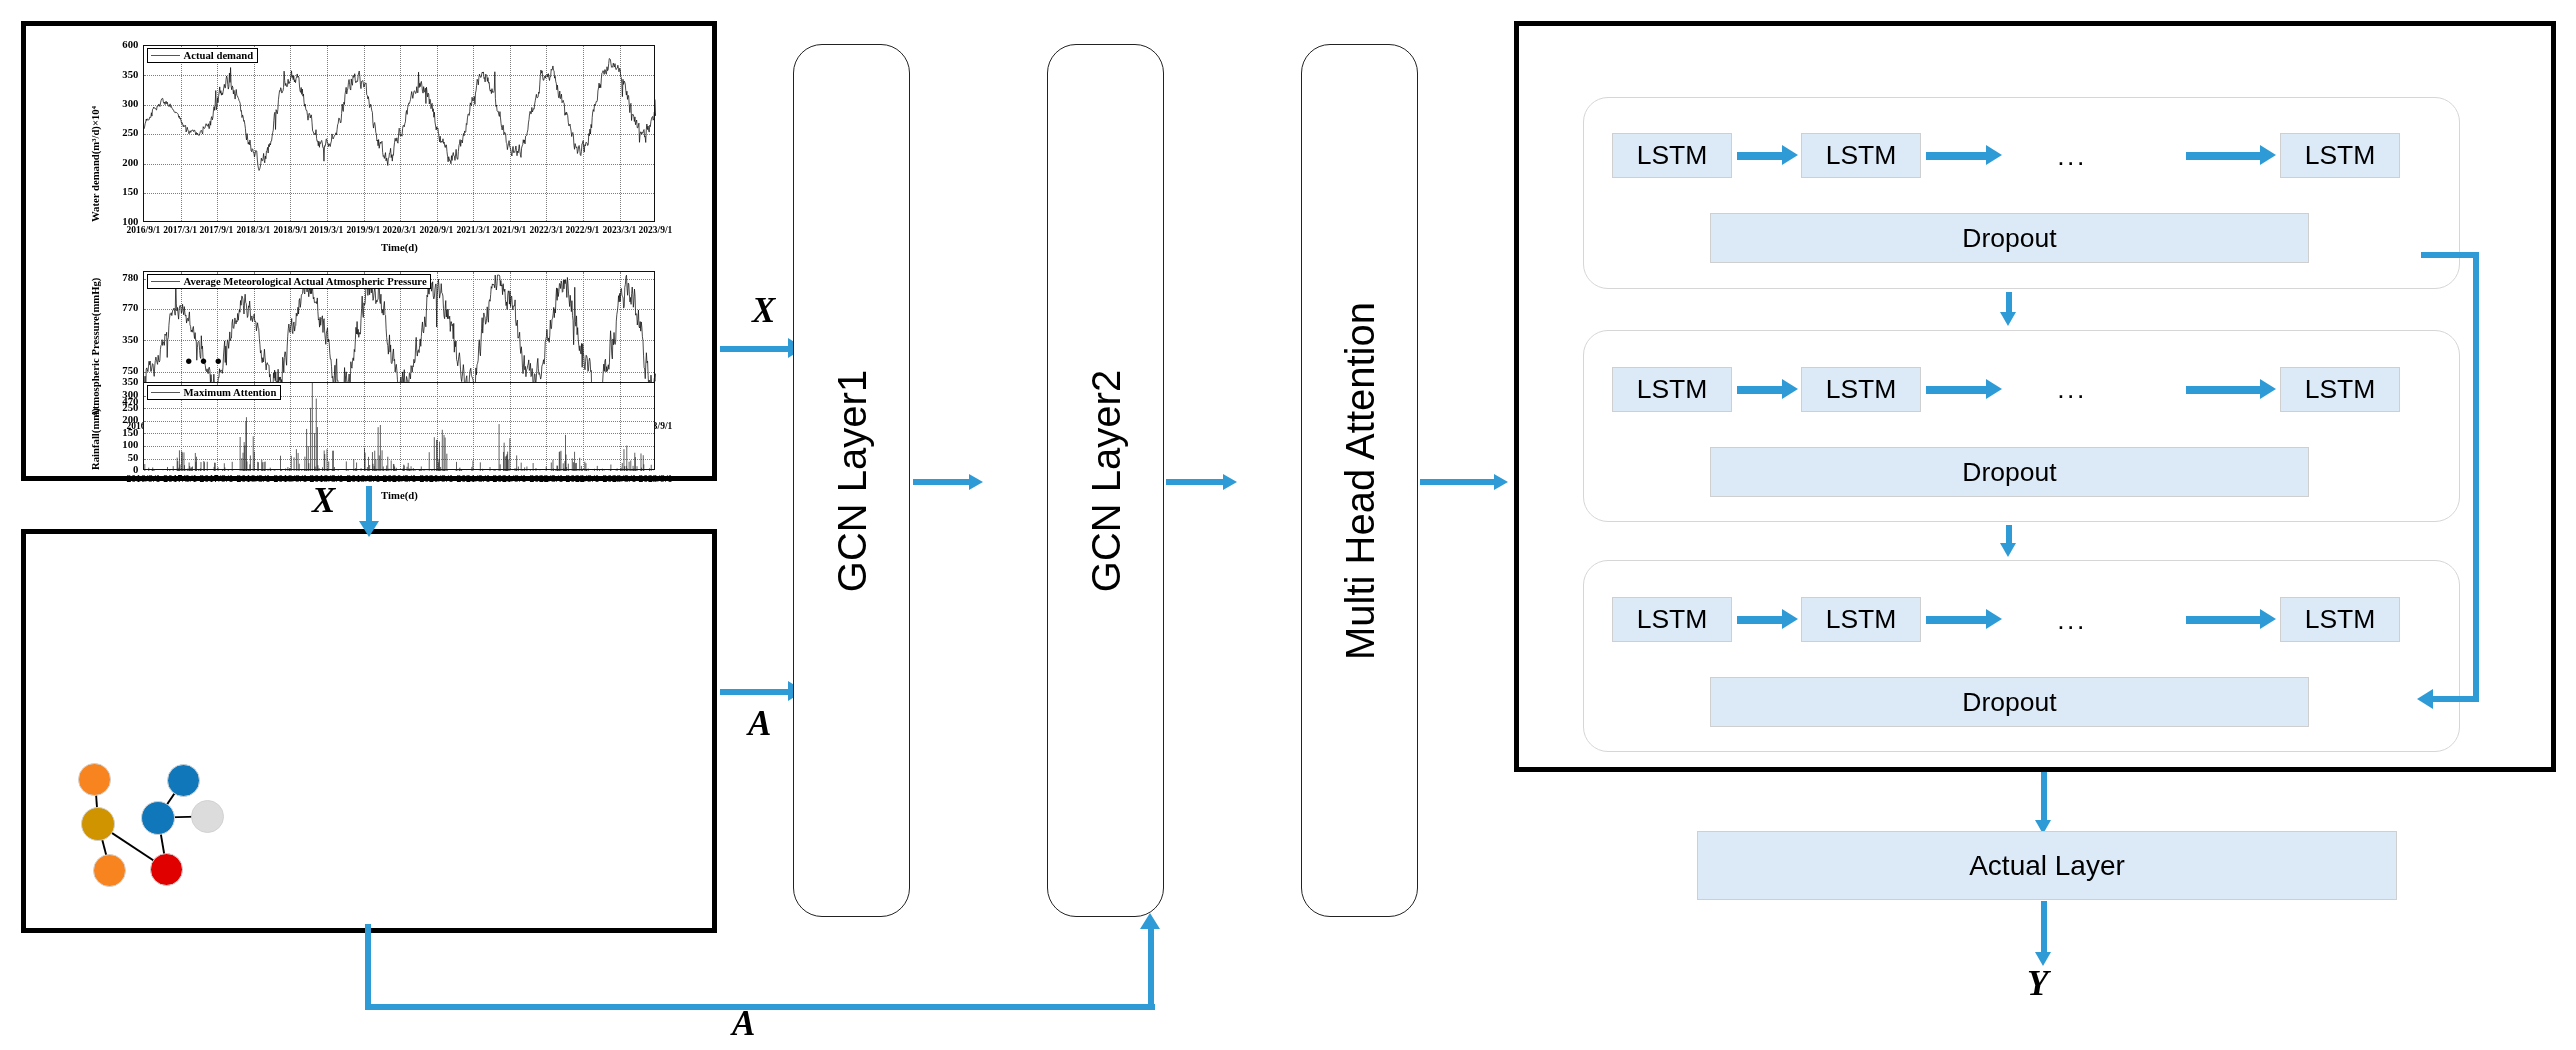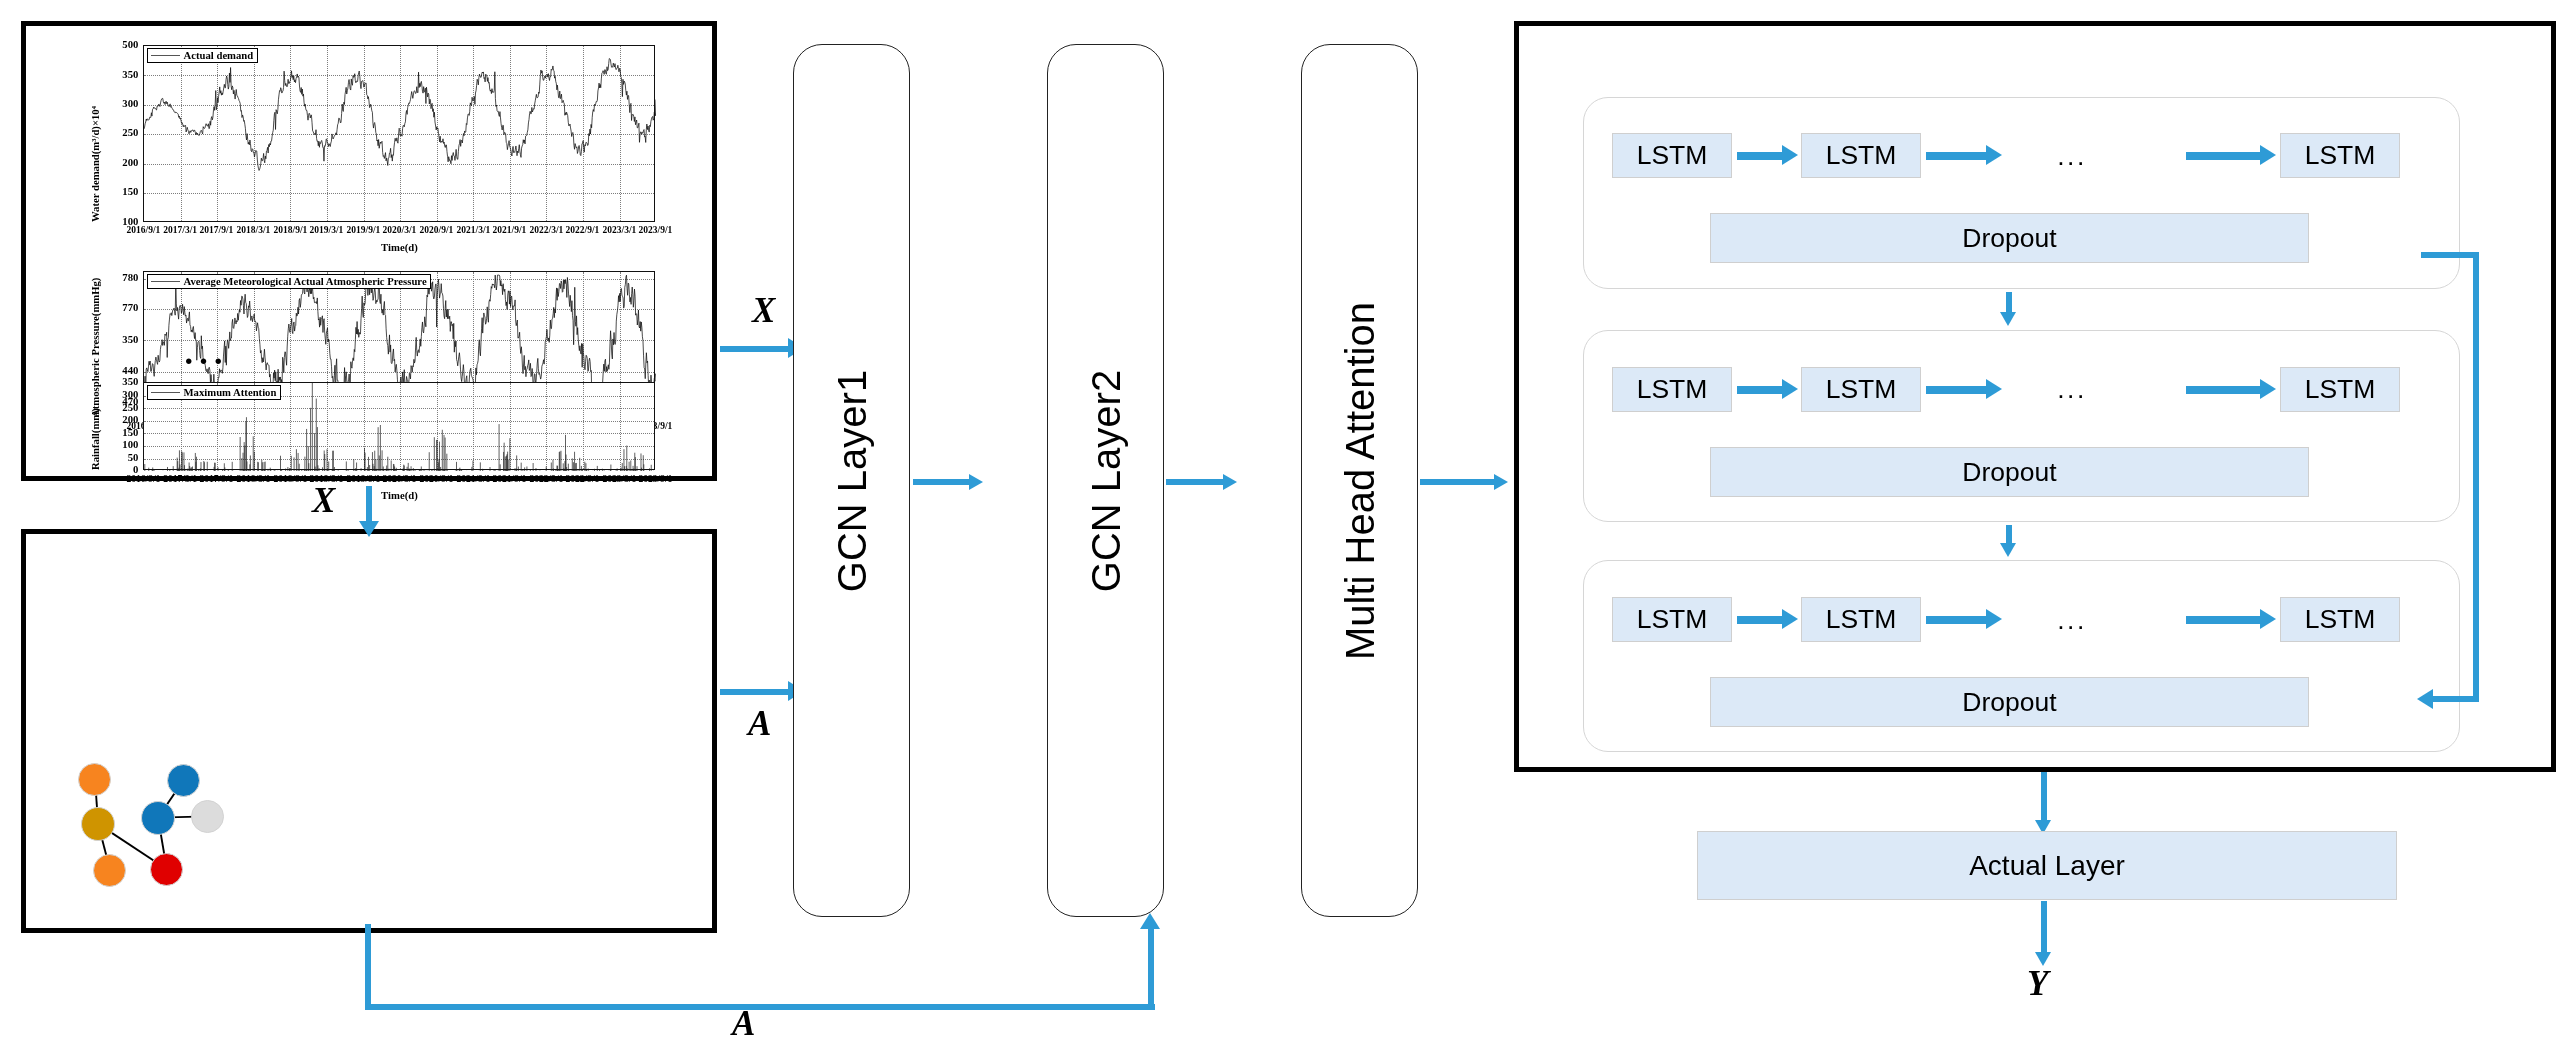--- a/index.html
+++ b/index.html
@@ -96,21 +96,21 @@
           <svg width="512" height="177" style="position: absolute; left: 0px; top: 0px;" viewBox="0 0 812 280">
             <path d="M0.0,131.2 L0.9,128.2 L1.8,122.9 L2.7,120.2 L3.6,115.4 L4.5,117.8 L5.4,115.1 L6.3,116.4 L7.2,117.2 L8.1,116.2 L9.0,112.6 L9.9,112.9 L10.8,112.9 L11.7,105.5 L12.6,110.8 L13.5,100.2 L14.5,99.4 L15.4,96.5 L16.3,98.2 L17.2,98.1 L18.1,98.6 L19.0,100.4 L19.9,101.1 L20.8,95.0 L21.7,95.2 L22.6,94.9 L23.5,91.8 L24.4,94.0 L25.3,95.6 L26.2,89.9 L27.1,86.0 L28.0,83.7 L28.9,82.7 L29.8,82.9 L30.7,88.3 L31.6,90.4 L32.5,88.6 L33.4,92.5 L34.3,88.2 L35.2,87.2 L36.1,91.3 L37.0,88.8 L37.9,93.5 L38.8,93.9 L39.7,95.9 L40.6,93.2 L41.5,91.4 L42.5,96.8 L43.4,95.6 L44.3,98.1 L45.2,99.2 L46.1,101.1 L47.0,101.4 L47.9,104.2 L48.8,105.0 L49.7,104.3 L50.6,105.9 L51.5,105.2 L52.4,105.8 L53.3,106.6 L54.2,107.8 L55.1,112.8 L56.0,110.7 L56.9,115.0 L57.8,113.7 L58.7,118.0 L59.6,122.4 L60.5,121.2 L61.4,123.5 L62.3,127.8 L63.2,125.4 L64.1,127.2 L65.0,126.4 L65.9,125.4 L66.8,136.0 L67.7,132.2 L68.6,128.6 L69.5,132.5 L70.5,135.1 L71.4,138.9 L72.3,135.6 L73.2,134.1 L74.1,136.7 L75.0,134.1 L75.9,134.3 L76.8,132.9 L77.7,132.6 L78.6,135.4 L79.5,133.6 L80.4,133.2 L81.3,136.5 L82.2,140.4 L83.1,136.8 L84.0,140.0 L84.9,138.0 L85.8,140.5 L86.7,141.1 L87.6,141.5 L88.5,138.7 L89.4,135.2 L90.3,133.5 L91.2,133.7 L92.1,137.0 L93.0,139.1 L93.9,127.6 L94.8,129.7 L95.7,130.6 L96.6,129.7 L97.5,126.1 L98.5,122.9 L99.4,125.5 L100.3,125.4 L101.2,127.0 L102.1,123.0 L103.0,130.8 L103.9,130.2 L104.8,119.0 L105.7,125.3 L106.6,114.1 L107.5,111.6 L108.4,116.8 L109.3,112.7 L110.2,101.3 L111.1,95.8 L112.0,101.7 L112.9,91.4 L113.8,70.3 L114.7,100.8 L115.6,96.2 L116.5,81.6 L117.4,89.4 L118.3,79.6 L119.2,73.0 L120.1,64.5 L121.0,74.5 L121.9,70.5 L122.8,77.6 L123.7,74.0 L124.6,76.8 L125.5,72.1 L126.5,66.2 L127.4,60.4 L128.3,65.9 L129.2,65.9 L130.1,52.8 L131.0,47.2 L131.9,49.8 L132.8,60.7 L133.7,68.0 L134.6,64.1 L135.5,42.6 L136.4,57.4 L137.3,33.8 L138.2,63.5 L139.1,69.0 L140.0,62.9 L140.9,65.2 L141.8,75.8 L142.7,69.9 L143.6,75.3 L144.5,83.8 L145.4,74.8 L146.3,68.6 L147.2,77.8 L148.1,78.7 L149.0,81.1 L149.9,83.0 L150.8,86.3 L151.7,87.9 L152.6,91.0 L153.5,103.1 L154.5,102.0 L155.4,113.1 L156.3,109.0 L157.2,111.5 L158.1,119.1 L159.0,117.7 L159.9,123.7 L160.8,130.2 L161.7,142.0 L162.6,148.7 L163.5,138.6 L164.4,147.6 L165.3,155.2 L166.2,152.3 L167.1,156.3 L168.0,148.7 L168.9,154.3 L169.8,165.7 L170.7,167.3 L171.6,162.5 L172.5,163.4 L173.4,168.7 L174.3,168.7 L175.2,175.8 L176.1,170.9 L177.0,165.5 L177.9,165.7 L178.8,166.2 L179.7,179.0 L180.6,188.6 L181.5,193.7 L182.5,197.0 L183.4,195.0 L184.3,191.8 L185.2,186.1 L186.1,177.5 L187.0,181.6 L187.9,181.5 L188.8,178.2 L189.7,170.0 L190.6,181.1 L191.5,184.9 L192.4,174.1 L193.3,178.5 L194.2,166.3 L195.1,165.5 L196.0,160.3 L196.9,169.4 L197.8,155.9 L198.7,159.5 L199.6,154.1 L200.5,156.7 L201.4,150.3 L202.3,150.1 L203.2,142.9 L204.1,136.9 L205.0,133.3 L205.9,117.9 L206.8,107.2 L207.7,104.7 L208.6,132.0 L209.5,100.6 L210.5,104.2 L211.4,107.2 L212.3,100.4 L213.2,84.9 L214.1,77.2 L215.0,70.4 L215.9,71.5 L216.8,65.8 L217.7,68.3 L218.6,74.3 L219.5,72.3 L220.4,71.0 L221.3,65.6 L222.2,39.5 L223.1,54.6 L224.0,62.4 L224.9,58.8 L225.8,61.2 L226.7,64.4 L227.6,62.6 L228.5,52.4 L229.4,59.0 L230.3,59.1 L231.2,56.2 L232.1,54.8 L233.0,46.1 L233.9,39.0 L234.8,49.6 L235.7,46.4 L236.6,53.1 L237.5,46.9 L238.5,56.6 L239.4,53.3 L240.3,57.8 L241.2,51.2 L242.1,48.4 L243.0,44.0 L243.9,49.4 L244.8,47.4 L245.7,50.1 L246.6,63.1 L247.5,70.9 L248.4,73.2 L249.3,65.5 L250.2,76.3 L251.1,67.9 L252.0,79.2 L252.9,75.9 L253.8,88.7 L254.7,95.1 L255.6,91.8 L256.5,99.3 L257.4,101.9 L258.3,101.9 L259.2,109.5 L260.1,117.3 L261.0,109.4 L261.9,106.2 L262.8,107.2 L263.7,113.8 L264.6,110.1 L265.5,108.9 L266.5,121.4 L267.4,134.2 L268.3,135.6 L269.2,138.1 L270.1,140.2 L271.0,138.2 L271.9,139.9 L272.8,132.4 L273.7,146.2 L274.6,151.0 L275.5,150.2 L276.4,157.9 L277.3,150.6 L278.2,160.3 L279.1,152.7 L280.0,154.3 L280.9,151.0 L281.8,149.4 L282.7,153.4 L283.6,160.6 L284.5,160.7 L285.4,182.3 L286.3,157.8 L287.2,158.7 L288.1,155.0 L289.0,147.0 L289.9,147.6 L290.8,153.7 L291.7,153.9 L292.6,159.0 L293.5,154.6 L294.5,156.6 L295.4,159.1 L296.3,153.4 L297.2,150.8 L298.1,139.1 L299.0,142.8 L299.9,147.1 L300.8,145.0 L301.7,142.9 L302.6,141.0 L303.5,140.4 L304.4,137.3 L305.3,140.5 L306.2,132.2 L307.1,124.5 L308.0,122.3 L308.9,114.1 L309.8,114.4 L310.7,117.3 L311.6,121.7 L312.5,120.5 L313.4,106.7 L314.3,91.7 L315.2,101.5 L316.1,103.4 L317.0,88.7 L317.9,92.3 L318.8,76.6 L319.7,70.9 L320.6,65.2 L321.5,75.8 L322.5,70.6 L323.4,66.4 L324.3,57.2 L325.2,52.8 L326.1,60.2 L327.0,68.0 L327.9,69.5 L328.8,51.9 L329.7,59.4 L330.6,61.9 L331.5,46.6 L332.4,49.3 L333.3,49.0 L334.2,43.6 L335.1,54.3 L336.0,58.0 L336.9,55.3 L337.8,55.2 L338.7,56.0 L339.6,46.7 L340.5,41.8 L341.4,39.3 L342.3,47.9 L343.2,60.2 L344.1,67.2 L345.0,55.9 L345.9,55.5 L346.8,54.4 L347.7,57.8 L348.6,64.9 L349.5,63.5 L350.5,58.5 L351.4,58.8 L352.3,58.5 L353.2,76.8 L354.1,77.8 L355.0,83.5 L355.9,80.0 L356.8,86.9 L357.7,97.3 L358.6,96.0 L359.5,92.0 L360.4,96.6 L361.3,102.4 L362.2,104.7 L363.1,122.5 L364.0,129.8 L364.9,122.8 L365.8,121.0 L366.7,126.6 L367.6,136.8 L368.5,139.3 L369.4,150.3 L370.3,148.7 L371.2,157.8 L372.1,148.0 L373.0,161.8 L373.9,155.9 L374.8,151.9 L375.7,154.2 L376.6,152.3 L377.5,150.8 L378.5,168.5 L379.4,174.8 L380.3,173.4 L381.2,178.0 L382.1,173.6 L383.0,168.7 L383.9,181.8 L384.8,177.4 L385.7,182.2 L386.6,189.1 L387.5,177.6 L388.4,177.1 L389.3,169.4 L390.2,168.8 L391.1,161.9 L392.0,176.6 L392.9,171.9 L393.8,182.2 L394.7,172.3 L395.6,172.9 L396.5,160.0 L397.4,152.4 L398.3,145.9 L399.2,150.2 L400.1,150.3 L401.0,145.3 L401.9,151.7 L402.8,153.8 L403.7,140.9 L404.6,130.1 L405.5,131.7 L406.5,142.1 L407.4,140.1 L408.3,140.8 L409.2,142.7 L410.1,130.7 L411.0,125.8 L411.9,125.7 L412.8,127.8 L413.7,122.5 L414.6,119.9 L415.5,106.4 L416.4,101.9 L417.3,108.1 L418.2,97.1 L419.1,93.6 L420.0,90.0 L420.9,90.8 L421.8,87.7 L422.7,84.3 L423.6,78.1 L424.5,71.9 L425.4,77.0 L426.3,82.7 L427.2,77.4 L428.1,71.5 L429.0,70.7 L429.9,72.4 L430.8,75.0 L431.7,73.8 L432.6,64.2 L433.5,73.2 L434.5,73.8 L435.4,41.1 L436.3,65.6 L437.2,58.8 L438.1,64.1 L439.0,57.7 L439.9,55.8 L440.8,63.2 L441.7,72.0 L442.6,74.4 L443.5,64.1 L444.4,72.9 L445.3,71.6 L446.2,66.5 L447.1,90.9 L448.0,64.9 L448.9,73.4 L449.8,80.5 L450.7,74.4 L451.6,76.5 L452.5,91.7 L453.4,83.9 L454.3,85.7 L455.2,99.1 L456.1,92.1 L457.0,90.6 L457.9,103.5 L458.8,99.2 L459.7,112.6 L460.6,104.7 L461.5,120.2 L462.5,126.5 L463.4,132.8 L464.3,127.8 L465.2,131.3 L466.1,129.9 L467.0,138.1 L467.9,144.0 L468.8,151.6 L469.7,142.7 L470.6,152.7 L471.5,150.6 L472.4,152.5 L473.3,151.7 L474.2,146.8 L475.1,154.1 L476.0,152.0 L476.9,158.2 L477.8,160.6 L478.7,156.4 L479.6,156.7 L480.5,167.0 L481.4,174.6 L482.3,183.3 L483.2,175.2 L484.1,178.3 L485.0,182.1 L485.9,181.6 L486.8,186.4 L487.7,173.6 L488.6,181.2 L489.5,172.8 L490.5,168.6 L491.4,173.9 L492.3,174.5 L493.2,181.1 L494.1,172.5 L495.0,163.6 L495.9,175.0 L496.8,179.0 L497.7,179.4 L498.6,166.7 L499.5,157.5 L500.4,154.1 L501.3,148.1 L502.2,158.8 L503.1,150.5 L504.0,149.0 L504.9,153.4 L505.8,145.0 L506.7,138.5 L507.6,141.9 L508.5,134.4 L509.4,136.9 L510.3,135.8 L511.2,122.6 L512.1,124.2 L513.0,113.7 L513.9,108.1 L514.8,107.2 L515.7,109.7 L516.6,103.2 L517.5,89.8 L518.5,93.0 L519.4,94.3 L520.3,80.9 L521.2,86.3 L522.1,86.6 L523.0,83.7 L523.9,79.7 L524.8,92.3 L525.7,74.2 L526.6,70.5 L527.5,62.1 L528.4,52.4 L529.3,55.1 L530.2,61.3 L531.1,49.5 L532.0,44.2 L532.9,47.0 L533.8,49.4 L534.7,49.1 L535.6,44.1 L536.5,40.9 L537.4,42.4 L538.3,40.8 L539.2,51.1 L540.1,49.8 L541.0,56.6 L541.9,44.4 L542.8,45.8 L543.7,46.3 L544.6,55.8 L545.5,49.8 L546.5,58.6 L547.4,57.5 L548.3,68.0 L549.2,71.2 L550.1,69.3 L551.0,75.1 L551.9,67.3 L552.8,73.0 L553.7,72.3 L554.6,73.3 L555.5,70.0 L556.4,40.5 L557.3,82.9 L558.2,95.5 L559.1,93.3 L560.0,102.5 L560.9,103.6 L561.8,103.1 L562.7,108.8 L563.6,111.3 L564.5,103.7 L565.4,113.7 L566.3,122.9 L567.2,129.1 L568.1,132.9 L569.0,125.4 L569.9,125.6 L570.8,140.4 L571.7,137.0 L572.6,136.9 L573.5,138.7 L574.5,152.4 L575.4,154.4 L576.3,164.0 L577.2,158.9 L578.1,154.3 L579.0,149.7 L579.9,158.1 L580.8,160.7 L581.7,164.6 L582.6,171.0 L583.5,174.1 L584.4,164.3 L585.3,158.9 L586.2,168.7 L587.1,167.3 L588.0,168.5 L588.9,163.8 L589.8,158.2 L590.7,165.5 L591.6,173.7 L592.5,166.3 L593.4,169.0 L594.3,162.3 L595.2,156.2 L596.1,166.4 L597.0,172.0 L597.9,176.3 L598.8,161.7 L599.7,158.2 L600.6,156.3 L601.5,148.3 L602.5,153.2 L603.4,148.6 L604.3,154.9 L605.2,142.6 L606.1,141.9 L607.0,141.4 L607.9,136.5 L608.8,132.6 L609.7,121.6 L610.6,116.3 L611.5,106.8 L612.4,103.2 L613.3,107.2 L614.2,107.0 L615.1,97.1 L616.0,104.3 L616.9,102.0 L617.8,99.1 L618.7,99.7 L619.6,91.6 L620.5,86.5 L621.4,81.1 L622.3,76.3 L623.2,81.8 L624.1,81.5 L625.0,80.3 L625.9,72.8 L626.8,74.7 L627.7,60.1 L628.6,46.4 L629.5,37.7 L630.5,42.7 L631.4,39.0 L632.3,49.4 L633.2,54.0 L634.1,53.8 L635.0,49.0 L635.9,47.0 L636.8,50.6 L637.7,46.1 L638.6,45.5 L639.5,44.4 L640.4,49.0 L641.3,43.5 L642.2,50.1 L643.1,54.3 L644.0,47.9 L644.9,48.4 L645.8,36.5 L646.7,38.1 L647.6,36.5 L648.5,31.3 L649.4,38.1 L650.3,38.8 L651.2,50.6 L652.1,47.8 L653.0,55.9 L653.9,58.9 L654.8,69.2 L655.7,61.7 L656.6,71.5 L657.5,81.5 L658.5,81.7 L659.4,71.1 L660.3,83.2 L661.2,80.9 L662.1,76.0 L663.0,89.6 L663.9,87.8 L664.8,85.8 L665.7,89.5 L666.6,91.5 L667.5,109.5 L668.4,105.4 L669.3,108.8 L670.2,104.6 L671.1,107.5 L672.0,110.1 L672.9,120.8 L673.8,126.5 L674.7,125.6 L675.6,123.4 L676.5,129.5 L677.4,134.7 L678.3,143.2 L679.2,138.4 L680.1,136.8 L681.0,142.4 L681.9,156.9 L682.8,163.4 L683.7,154.4 L684.6,158.0 L685.5,161.0 L686.5,159.6 L687.4,170.1 L688.3,166.6 L689.2,159.6 L690.1,157.4 L691.0,163.1 L691.9,172.0 L692.8,173.5 L693.7,166.8 L694.6,154.5 L695.5,154.1 L696.4,149.8 L697.3,160.9 L698.2,168.0 L699.1,156.3 L700.0,158.0 L700.9,152.4 L701.8,152.7 L702.7,153.6 L703.6,157.5 L704.5,156.2 L705.4,138.6 L706.3,142.2 L707.2,131.5 L708.1,139.3 L709.0,124.0 L709.9,129.4 L710.8,113.2 L711.7,103.7 L712.6,100.4 L713.5,103.5 L714.5,92.2 L715.4,94.0 L716.3,91.3 L717.2,87.7 L718.1,88.2 L719.0,85.5 L719.9,70.9 L720.8,66.2 L721.7,58.5 L722.6,66.2 L723.5,60.6 L724.4,65.8 L725.3,51.8 L726.2,42.7 L727.1,41.5 L728.0,38.8 L728.9,40.9 L729.8,44.7 L730.7,37.2 L731.6,37.4 L732.5,43.6 L733.4,44.3 L734.3,32.6 L735.2,38.8 L736.1,37.1 L737.0,27.3 L737.9,19.5 L738.8,20.1 L739.7,21.2 L740.6,28.1 L741.5,33.4 L742.5,32.4 L743.4,33.5 L744.3,26.8 L745.2,30.6 L746.1,33.0 L747.0,27.6 L747.9,35.3 L748.8,37.1 L749.7,35.1 L750.6,34.7 L751.5,30.1 L752.4,35.0 L753.3,40.6 L754.2,35.1 L755.1,36.4 L756.0,47.8 L756.9,49.6 L757.8,58.8 L758.7,80.0 L759.6,52.4 L760.5,60.6 L761.4,55.2 L762.3,56.6 L763.2,59.8 L764.1,70.4 L765.0,77.5 L765.9,71.3 L766.8,84.3 L767.7,77.8 L768.6,78.5 L769.5,92.0 L770.5,105.3 L771.4,92.5 L772.3,90.6 L773.2,117.8 L774.1,108.0 L775.0,108.7 L775.9,108.3 L776.8,111.9 L777.7,119.4 L778.6,112.1 L779.5,124.5 L780.4,120.2 L781.3,117.0 L782.2,129.2 L783.1,129.4 L784.0,126.0 L784.9,122.0 L785.8,152.4 L786.7,139.8 L787.6,135.9 L788.5,136.0 L789.4,139.8 L790.3,136.8 L791.2,137.6 L792.1,133.9 L793.0,132.1 L793.9,144.1 L794.8,142.9 L795.7,152.6 L796.6,132.6 L797.5,123.4 L798.5,132.2 L799.4,126.5 L800.3,132.8 L801.2,136.2 L802.1,125.3 L803.0,127.4 L803.9,119.3 L804.8,115.6 L805.7,112.5 L806.6,111.4 L807.5,117.3 L808.4,115.2 L809.3,104.3 L810.2,107.2 L811.1,110.3 L812.0,84.5 " stroke="#111" stroke-width="1.2" fill="none"></path>
           </svg>
         </div>
         <div class="ylab" style="right: 517px; top: 170px; width: 40px; font-size: 10.7px;">100</div>
         <div class="ylab" style="right: 517px; top: 140px; width: 40px; font-size: 10.7px;">150</div>
         <div class="ylab" style="right: 517px; top: 111px; width: 40px; font-size: 10.7px;">200</div>
         <div class="ylab" style="right: 517px; top: 81px; width: 40px; font-size: 10.7px;">250</div>
         <div class="ylab" style="right: 517px; top: 52px; width: 40px; font-size: 10.7px;">300</div>
         <div class="ylab" style="right: 517px; top: 22.5px; width: 40px; font-size: 10.7px;">350</div>
-        <div class="ylab" style="right: 517px; top: -7px; width: 40px; font-size: 10.7px;">500</div>
+        <div class="ylab" style="right: 517px; top: -7px; width: 40px; font-size: 10.7px;">600</div>
         <div class="xlab" style="left: -28px; top: 180px; width: 56px; font-size: 9.5px;">2016/9/1</div>
         <div class="xlab" style="left: 8.8px; top: 180px; width: 56px; font-size: 9.5px;">2017/3/1</div>
         <div class="xlab" style="left: 45px; top: 180px; width: 56px; font-size: 9.5px;">2017/9/1</div>
         <div class="xlab" style="left: 82px; top: 180px; width: 56px; font-size: 9.5px;">2018/3/1</div>
         <div class="xlab" style="left: 119px; top: 180px; width: 56px; font-size: 9.5px;">2018/9/1</div>
         <div class="xlab" style="left: 155px; top: 180px; width: 56px; font-size: 9.5px;">2019/3/1</div>
         <div class="xlab" style="left: 192px; top: 180px; width: 56px; font-size: 9.5px;">2019/9/1</div>
         <div class="xlab" style="left: 228px; top: 180px; width: 56px; font-size: 9.5px;">2020/3/1</div>
         <div class="xlab" style="left: 265px; top: 180px; width: 56px; font-size: 9.5px;">2020/9/1</div>
         <div class="xlab" style="left: 302px; top: 180px; width: 56px; font-size: 9.5px;">2021/3/1</div>
@@ -144,21 +144,21 @@
           <div class="gridv" style="left: 329px;"></div>
           <div class="gridv" style="left: 366px;"></div>
           <div class="gridv" style="left: 402px;"></div>
           <div class="gridv" style="left: 439px;"></div>
           <div class="gridv" style="left: 476px;"></div>
           <svg width="512" height="146" style="position: absolute; left: 0px; top: 0px;" viewBox="0 0 812 232">
             <path d="M0.0,182.6 L0.9,165.5 L1.8,208.1 L2.7,154.2 L3.6,152.4 L4.5,155.2 L5.4,158.3 L6.3,150.7 L7.2,141.9 L8.1,147.4 L9.0,141.5 L9.9,157.8 L10.8,157.8 L11.7,151.1 L12.6,145.6 L13.5,146.7 L14.5,158.5 L15.4,165.8 L16.3,149.3 L17.2,140.8 L18.1,135.2 L19.0,139.5 L19.9,143.9 L20.8,146.8 L21.7,132.3 L22.6,140.6 L23.5,143.1 L24.4,140.3 L25.3,123.2 L26.2,116.3 L27.1,115.5 L28.0,107.5 L28.9,116.7 L29.8,111.2 L30.7,111.1 L31.6,116.5 L32.5,98.6 L33.4,100.3 L34.3,100.9 L35.2,95.8 L36.1,135.8 L37.0,106.7 L37.9,104.1 L38.8,84.6 L39.7,74.8 L40.6,66.4 L41.5,67.3 L42.5,64.8 L43.4,69.3 L44.3,63.5 L45.2,59.8 L46.1,59.2 L47.0,57.4 L47.9,63.1 L48.8,68.6 L49.7,15.0 L50.6,50.7 L51.5,61.9 L52.4,56.4 L53.3,66.6 L54.2,74.9 L55.1,59.1 L56.0,54.1 L56.9,52.9 L57.8,56.8 L58.7,65.3 L59.6,60.0 L60.5,51.2 L61.4,62.6 L62.3,68.0 L63.2,55.0 L64.1,64.1 L65.0,70.1 L65.9,68.7 L66.8,81.1 L67.7,75.4 L68.6,73.6 L69.5,78.1 L70.5,70.9 L71.4,63.4 L72.3,83.9 L73.2,86.5 L74.1,94.8 L75.0,92.2 L75.9,95.7 L76.8,89.1 L77.7,86.6 L78.6,98.0 L79.5,105.8 L80.4,96.3 L81.3,108.0 L82.2,108.3 L83.1,140.2 L84.0,120.3 L84.9,111.5 L85.8,110.4 L86.7,110.3 L87.6,124.6 L88.5,134.7 L89.4,137.3 L90.3,101.3 L91.2,122.0 L92.1,117.8 L93.0,135.8 L93.9,141.6 L94.8,140.8 L95.7,145.3 L96.6,148.3 L97.5,156.6 L98.5,158.3 L99.4,153.9 L100.3,158.9 L101.2,161.4 L102.1,152.5 L103.0,151.3 L103.9,156.3 L104.8,176.0 L105.7,163.0 L106.6,174.0 L107.5,181.0 L108.4,190.1 L109.3,177.0 L110.2,162.4 L111.1,177.8 L112.0,186.2 L112.9,179.0 L113.8,185.3 L114.7,189.6 L115.6,190.8 L116.5,178.7 L117.4,167.4 L118.3,167.9 L119.2,153.8 L120.1,159.6 L121.0,156.4 L121.9,156.5 L122.8,155.9 L123.7,161.0 L124.6,152.2 L125.5,133.6 L126.5,119.8 L127.4,109.5 L128.3,143.8 L129.2,117.8 L130.1,148.1 L131.0,117.7 L131.9,107.8 L132.8,111.6 L133.7,121.3 L134.6,110.0 L135.5,95.2 L136.4,109.1 L137.3,105.7 L138.2,104.9 L139.1,81.1 L140.0,75.3 L140.9,88.7 L141.8,89.7 L142.7,83.7 L143.6,73.0 L144.5,77.4 L145.4,82.7 L146.3,77.3 L147.2,79.2 L148.1,65.8 L149.0,76.7 L149.9,67.2 L150.8,59.6 L151.7,63.9 L152.6,45.4 L153.5,52.8 L154.5,38.4 L155.4,38.8 L156.3,43.0 L157.2,53.5 L158.1,66.7 L159.0,46.2 L159.9,35.3 L160.8,48.3 L161.7,50.3 L162.6,61.4 L163.5,72.3 L164.4,69.6 L165.3,53.8 L166.2,56.2 L167.1,46.2 L168.0,62.0 L168.9,77.0 L169.8,72.6 L170.7,69.8 L171.6,79.0 L172.5,73.3 L173.4,72.9 L174.3,66.8 L175.2,78.4 L176.1,78.0 L177.0,79.5 L177.9,93.6 L178.8,86.0 L179.7,80.7 L180.6,87.6 L181.5,90.0 L182.5,105.6 L183.4,114.9 L184.3,128.8 L185.2,124.6 L186.1,138.9 L187.0,144.1 L187.9,136.2 L188.8,143.0 L189.7,133.8 L190.6,122.7 L191.5,135.2 L192.4,145.5 L193.3,155.7 L194.2,145.9 L195.1,144.1 L196.0,147.0 L196.9,147.9 L197.8,148.1 L198.7,166.9 L199.6,162.5 L200.5,175.8 L201.4,183.8 L202.3,183.9 L203.2,187.9 L204.1,184.6 L205.0,160.6 L205.9,168.7 L206.8,155.9 L207.7,172.8 L208.6,158.7 L209.5,180.5 L210.5,173.5 L211.4,178.2 L212.3,154.5 L213.2,175.9 L214.1,166.8 L215.0,172.1 L215.9,166.8 L216.8,180.2 L217.7,170.9 L218.6,178.0 L219.5,135.5 L220.4,140.3 L221.3,160.0 L222.2,136.0 L223.1,126.8 L224.0,127.2 L224.9,138.3 L225.8,148.2 L226.7,119.2 L227.6,102.1 L228.5,90.2 L229.4,82.7 L230.3,91.8 L231.2,96.2 L232.1,86.5 L233.0,84.2 L233.9,73.9 L234.8,95.4 L235.7,97.9 L236.6,82.8 L237.5,79.4 L238.5,93.9 L239.4,86.7 L240.3,84.8 L241.2,65.4 L242.1,70.1 L243.0,68.3 L243.9,56.0 L244.8,66.8 L245.7,45.1 L246.6,42.2 L247.5,56.2 L248.4,49.6 L249.3,36.8 L250.2,35.1 L251.1,34.3 L252.0,24.9 L252.9,20.8 L253.8,32.9 L254.7,35.0 L255.6,7.1 L256.5,4.9 L257.4,13.3 L258.3,31.6 L259.2,11.1 L260.1,27.7 L261.0,39.3 L261.9,28.6 L262.8,26.4 L263.7,34.6 L264.6,19.2 L265.5,34.5 L266.5,18.1 L267.4,30.6 L268.3,42.8 L269.2,40.1 L270.1,48.7 L271.0,48.7 L271.9,48.6 L272.8,47.0 L273.7,50.4 L274.6,41.2 L275.5,62.6 L276.4,76.3 L277.3,74.6 L278.2,87.6 L279.1,71.9 L280.0,84.7 L280.9,75.6 L281.8,73.1 L282.7,69.6 L283.6,96.1 L284.5,77.6 L285.4,74.2 L286.3,95.3 L287.2,105.5 L288.1,114.9 L289.0,97.2 L289.9,92.8 L290.8,88.9 L291.7,111.3 L292.6,106.6 L293.5,112.5 L294.5,129.7 L295.4,138.3 L296.3,138.2 L297.2,150.5 L298.1,168.1 L299.0,165.8 L299.9,178.8 L300.8,173.8 L301.7,164.3 L302.6,148.2 L303.5,205.2 L304.4,149.9 L305.3,137.9 L306.2,172.0 L307.1,171.8 L308.0,178.0 L308.9,202.1 L309.8,200.4 L310.7,205.4 L311.6,197.1 L312.5,206.2 L313.4,197.3 L314.3,200.0 L315.2,210.7 L316.1,183.8 L317.0,182.0 L317.9,151.9 L318.8,174.7 L319.7,164.5 L320.6,158.7 L321.5,173.6 L322.5,182.4 L323.4,175.5 L324.3,171.5 L325.2,162.1 L326.1,175.0 L327.0,177.6 L327.9,142.6 L328.8,150.6 L329.7,152.8 L330.6,140.4 L331.5,136.4 L332.4,140.8 L333.3,123.1 L334.2,126.7 L335.1,107.6 L336.0,87.9 L336.9,98.4 L337.8,78.7 L338.7,99.1 L339.6,91.1 L340.5,103.8 L341.4,96.1 L342.3,98.7 L343.2,98.4 L344.1,74.1 L345.0,58.3 L345.9,38.3 L346.8,65.4 L347.7,72.2 L348.6,49.0 L349.5,52.7 L350.5,50.3 L351.4,34.0 L352.3,15.6 L353.2,27.1 L354.1,11.5 L355.0,37.2 L355.9,16.5 L356.8,19.7 L357.7,36.1 L358.6,11.4 L359.5,23.4 L360.4,33.3 L361.3,17.3 L362.2,28.5 L363.1,45.0 L364.0,41.8 L364.9,32.4 L365.8,24.3 L366.7,31.7 L367.6,50.3 L368.5,45.1 L369.4,47.6 L370.3,44.7 L371.2,42.8 L372.1,10.9 L373.0,18.4 L373.9,46.7 L374.8,50.2 L375.7,35.3 L376.6,58.7 L377.5,65.4 L378.5,59.3 L379.4,68.5 L380.3,53.8 L381.2,46.8 L382.1,67.9 L383.0,68.8 L383.9,89.3 L384.8,104.1 L385.7,112.8 L386.6,116.8 L387.5,130.5 L388.4,116.9 L389.3,99.9 L390.2,127.3 L391.1,115.9 L392.0,143.7 L392.9,145.6 L393.8,142.8 L394.7,128.6 L395.6,122.3 L396.5,141.0 L397.4,138.8 L398.3,158.9 L399.2,150.4 L400.1,146.7 L401.0,156.1 L401.9,170.3 L402.8,182.3 L403.7,198.0 L404.6,175.1 L405.5,194.5 L406.5,173.8 L407.4,166.8 L408.3,181.4 L409.2,174.6 L410.1,158.8 L411.0,177.0 L411.9,168.0 L412.8,155.2 L413.7,182.4 L414.6,196.4 L415.5,179.8 L416.4,166.0 L417.3,170.6 L418.2,171.6 L419.1,185.8 L420.0,176.7 L420.9,161.0 L421.8,163.2 L422.7,169.9 L423.6,148.8 L424.5,152.0 L425.4,159.2 L426.3,149.0 L427.2,150.4 L428.1,138.7 L429.0,144.7 L429.9,141.6 L430.8,119.3 L431.7,103.9 L432.6,124.6 L433.5,133.6 L434.5,124.6 L435.4,123.7 L436.3,128.1 L437.2,116.7 L438.1,106.3 L439.0,118.1 L439.9,102.6 L440.8,88.5 L441.7,79.4 L442.6,94.4 L443.5,96.8 L444.4,87.1 L445.3,71.2 L446.2,79.9 L447.1,87.1 L448.0,60.4 L448.9,36.9 L449.8,39.6 L450.7,24.9 L451.6,34.7 L452.5,35.1 L453.4,16.9 L454.3,25.3 L455.2,17.1 L456.1,30.5 L457.0,23.5 L457.9,15.5 L458.8,38.0 L459.7,42.8 L460.6,39.9 L461.5,27.3 L462.5,19.5 L463.4,19.0 L464.3,87.5 L465.2,37.5 L466.1,24.7 L467.0,11.4 L467.9,21.6 L468.8,41.5 L469.7,36.1 L470.6,33.9 L471.5,18.5 L472.4,32.7 L473.3,34.0 L474.2,38.2 L475.1,57.8 L476.0,70.3 L476.9,74.2 L477.8,57.8 L478.7,45.4 L479.6,71.5 L480.5,59.8 L481.4,74.2 L482.3,59.0 L483.2,73.9 L484.1,74.6 L485.0,70.2 L485.9,94.4 L486.8,79.0 L487.7,79.2 L488.6,85.3 L489.5,83.2 L490.5,106.1 L491.4,81.6 L492.3,127.4 L493.2,110.2 L494.1,118.7 L495.0,109.6 L495.9,139.1 L496.8,142.2 L497.7,149.1 L498.6,141.5 L499.5,133.8 L500.4,128.3 L501.3,138.3 L502.2,155.5 L503.1,168.6 L504.0,174.2 L504.9,165.9 L505.8,157.2 L506.7,147.2 L507.6,158.6 L508.5,180.2 L509.4,179.5 L510.3,176.4 L511.2,168.8 L512.1,164.9 L513.0,183.8 L513.9,188.5 L514.8,196.7 L515.7,178.3 L516.6,163.2 L517.5,155.8 L518.5,152.9 L519.4,164.2 L520.3,166.6 L521.2,168.4 L522.1,171.3 L523.0,177.8 L523.9,182.4 L524.8,180.7 L525.7,181.0 L526.6,152.4 L527.5,163.4 L528.4,147.4 L529.3,145.0 L530.2,140.3 L531.1,116.7 L532.0,107.7 L532.9,126.7 L533.8,133.2 L534.7,111.5 L535.6,90.3 L536.5,72.6 L537.4,97.1 L538.3,82.1 L539.2,65.1 L540.1,70.1 L541.0,71.2 L541.9,83.0 L542.8,80.9 L543.7,73.5 L544.6,55.4 L545.5,72.2 L546.5,79.8 L547.4,47.6 L548.3,44.0 L549.2,46.5 L550.1,35.8 L551.0,23.2 L551.9,25.9 L552.8,18.9 L553.7,20.8 L554.6,19.5 L555.5,20.8 L556.4,25.1 L557.3,4.9 L558.2,18.3 L559.1,28.6 L560.0,21.3 L560.9,4.9 L561.8,4.9 L562.7,4.9 L563.6,4.9 L564.5,6.4 L565.4,21.9 L566.3,13.5 L567.2,22.4 L568.1,20.7 L569.0,36.0 L569.9,18.6 L570.8,29.1 L571.7,31.0 L572.6,27.1 L573.5,43.7 L574.5,53.4 L575.4,47.6 L576.3,59.6 L577.2,36.6 L578.1,29.9 L579.0,33.6 L579.9,51.0 L580.8,30.0 L581.7,55.0 L582.6,40.1 L583.5,38.3 L584.4,51.4 L585.3,60.2 L586.2,53.9 L587.1,54.4 L588.0,54.0 L588.9,44.3 L589.8,78.0 L590.7,85.3 L591.6,80.3 L592.5,76.3 L593.4,105.1 L594.3,104.7 L595.2,101.9 L596.1,95.7 L597.0,119.8 L597.9,129.5 L598.8,118.8 L599.7,129.3 L600.6,151.1 L601.5,161.4 L602.5,144.7 L603.4,132.5 L604.3,155.4 L605.2,150.0 L606.1,166.4 L607.0,155.4 L607.9,154.3 L608.8,148.7 L609.7,146.2 L610.6,139.7 L611.5,156.5 L612.4,153.1 L613.3,145.1 L614.2,166.2 L615.1,164.2 L616.0,153.3 L616.9,166.8 L617.8,186.2 L618.7,176.2 L619.6,161.6 L620.5,162.7 L621.4,178.7 L622.3,172.7 L623.2,159.4 L624.1,144.8 L625.0,137.3 L625.9,153.8 L626.8,162.7 L627.7,161.2 L628.6,165.2 L629.5,170.2 L630.5,166.1 L631.4,150.0 L632.3,147.2 L633.2,144.7 L634.1,139.4 L635.0,146.4 L635.9,136.1 L636.8,111.0 L637.7,107.5 L638.6,102.9 L639.5,91.3 L640.4,105.5 L641.3,109.4 L642.2,104.8 L643.1,111.8 L644.0,100.5 L644.9,76.3 L645.8,89.7 L646.7,89.9 L647.6,74.7 L648.5,73.6 L649.4,66.1 L650.3,56.2 L651.2,72.5 L652.1,58.7 L653.0,65.0 L653.9,39.4 L654.8,25.3 L655.7,45.0 L656.6,26.1 L657.5,39.0 L658.5,31.2 L659.4,18.4 L660.3,18.5 L661.2,26.2 L662.1,14.2 L663.0,17.9 L663.9,32.2 L664.8,31.1 L665.7,13.0 L666.6,26.8 L667.5,12.4 L668.4,18.6 L669.3,12.5 L670.2,18.9 L671.1,40.4 L672.0,8.7 L672.9,18.0 L673.8,33.5 L674.7,44.6 L675.6,54.9 L676.5,37.0 L677.4,49.9 L678.3,63.0 L679.2,45.6 L680.1,69.4 L681.0,76.7 L681.9,115.6 L682.8,80.9 L683.7,24.3 L684.6,78.5 L685.5,86.2 L686.5,69.7 L687.4,99.6 L688.3,88.4 L689.2,106.7 L690.1,116.9 L691.0,125.0 L691.9,117.2 L692.8,127.0 L693.7,130.4 L694.6,113.5 L695.5,151.4 L696.4,114.1 L697.3,127.5 L698.2,135.9 L699.1,150.7 L700.0,155.4 L700.9,141.9 L701.8,132.3 L702.7,133.8 L703.6,137.6 L704.5,157.9 L705.4,156.7 L706.3,141.9 L707.2,136.9 L708.1,142.3 L709.0,158.3 L709.9,156.5 L710.8,199.9 L711.7,199.4 L712.6,184.7 L713.5,184.8 L714.5,205.8 L715.4,213.7 L716.3,195.7 L717.2,192.6 L718.1,185.8 L719.0,203.8 L719.9,221.0 L720.8,210.9 L721.7,227.1 L722.6,225.9 L723.5,218.7 L724.4,225.6 L725.3,191.0 L726.2,207.2 L727.1,192.4 L728.0,175.2 L728.9,159.3 L729.8,146.3 L730.7,157.8 L731.6,141.2 L732.5,138.5 L733.4,158.9 L734.3,150.4 L735.2,157.8 L736.1,153.0 L737.0,147.4 L737.9,154.7 L738.8,144.4 L739.7,114.3 L740.6,93.4 L741.5,108.8 L742.5,130.2 L743.4,138.1 L744.3,106.4 L745.2,115.8 L746.1,96.1 L747.0,112.7 L747.9,115.1 L748.8,109.6 L749.7,78.1 L750.6,67.2 L751.5,61.7 L752.4,52.8 L753.3,37.6 L754.2,47.6 L755.1,34.0 L756.0,46.6 L756.9,28.2 L757.8,26.2 L758.7,36.8 L759.6,38.6 L760.5,41.2 L761.4,57.4 L762.3,54.3 L763.2,24.3 L764.1,19.8 L765.0,7.8 L765.9,5.0 L766.8,26.5 L767.7,37.0 L768.6,17.6 L769.5,18.8 L770.5,35.9 L771.4,47.5 L772.3,40.5 L773.2,51.4 L774.1,34.3 L775.0,23.9 L775.9,36.2 L776.8,56.0 L777.7,44.8 L778.6,27.1 L779.5,38.4 L780.4,68.6 L781.3,66.1 L782.2,67.4 L783.1,84.2 L784.0,75.8 L784.9,60.5 L785.8,86.3 L786.7,89.0 L787.6,78.7 L788.5,94.0 L789.4,79.4 L790.3,87.7 L791.2,102.9 L792.1,109.1 L793.0,132.1 L793.9,152.0 L794.8,154.1 L795.7,169.5 L796.6,146.3 L797.5,128.3 L798.5,144.3 L799.4,141.5 L800.3,164.6 L801.2,183.0 L802.1,171.7 L803.0,195.0 L803.9,179.3 L804.8,163.8 L805.7,174.6 L806.6,196.9 L807.5,203.2 L808.4,180.4 L809.3,177.9 L810.2,168.7 L811.1,173.6 L812.0,161.5 " stroke="#111" stroke-width="1.2" fill="none"></path>
           </svg>
         </div>
         <div class="ylab" style="right: 517px; top: 124px; width: 40px; font-size: 10.7px;">470</div>
-        <div class="ylab" style="right: 517px; top: 93px; width: 40px; font-size: 10.7px;">440</div>
+        <div class="ylab" style="right: 517px; top: 93px; width: 40px; font-size: 10.7px;">750</div>
         <div class="ylab" style="right: 517px; top: 62px; width: 40px; font-size: 10.7px;">350</div>
         <div class="ylab" style="right: 517px; top: 30px; width: 40px; font-size: 10.7px;">770</div>
         <div class="ylab" style="right: 517px; top: -0.7px; width: 40px; font-size: 10.7px;">780</div>
         <div class="xlab" style="left: -28px; top: 150px; width: 56px; font-size: 9.5px;">2016/9/1</div>
         <div class="xlab" style="left: 8.8px; top: 150px; width: 56px; font-size: 9.5px;">2017/3/1</div>
         <div class="xlab" style="left: 45px; top: 150px; width: 56px; font-size: 9.5px;">2017/9/1</div>
         <div class="xlab" style="left: 82px; top: 150px; width: 56px; font-size: 9.5px;">2018/3/1</div>
         <div class="xlab" style="left: 119px; top: 150px; width: 56px; font-size: 9.5px;">2018/9/1</div>
         <div class="xlab" style="left: 155px; top: 150px; width: 56px; font-size: 9.5px;">2019/3/1</div>
         <div class="xlab" style="left: 192px; top: 150px; width: 56px; font-size: 9.5px;">2019/9/1</div>

